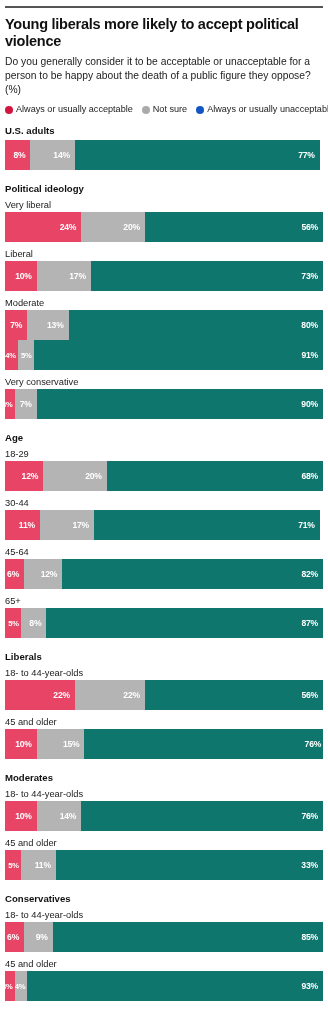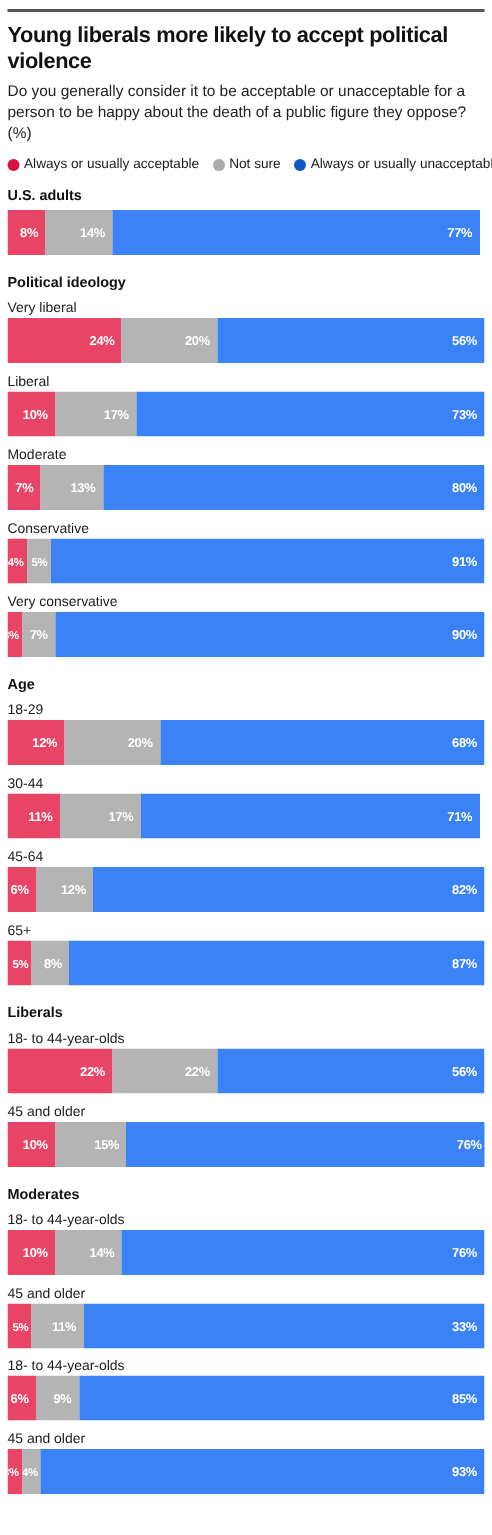--- a/index.html
+++ b/index.html
@@ -83,21 +83,21 @@
   }
   .seg {
     display: flex;
     align-items: center;
     justify-content: flex-end;
     overflow: hidden;
     position: relative;
   }
   .seg-acc { background: #e84465; }
   .seg-ns  { background: #b4b4b4; }
-  .seg-una { background: #3b82f6; }
+  .seg-una { background: #0f766e; }
   .seg span {
     font-size: 8.6px;
     font-weight: bold;
     color: #ffffff;
     padding-right: 5px;
     white-space: nowrap;
     letter-spacing: -0.2px;
   }
   .seg.narrow span { padding-right: 2px; font-size: 7.6px; }
 </style>
@@ -170,21 +170,20 @@
         <div class="seg seg-acc" style="flex: 0 0 7%;">
           <span>7%</span>
         </div>
         <div class="seg seg-ns" style="flex: 0 0 13%;">
           <span>13%</span>
         </div>
         <div class="seg seg-una" style="flex: 0 0 80%;">
           <span>80%</span>
         </div>
       </div>
-      <div class="row-label">Conservative</div>
       <div class="bar">
         <div class="seg seg-acc narrow" style="flex: 0 0 4%;">
           <span>4%</span>
         </div>
         <div class="seg seg-ns narrow" style="flex: 0 0 5%;">
           <span>5%</span>
         </div>
         <div class="seg seg-una" style="flex: 0 0 91%; padding-left: 44px;">
           <span>91%</span>
         </div>
@@ -293,20 +292,21 @@
         <div class="seg seg-acc narrow" style="flex: 0 0 5%;">
           <span>5%</span>
         </div>
         <div class="seg seg-ns" style="flex: 0 0 11%;">
           <span>11%</span>
         </div>
         <div class="seg seg-una" style="flex: 0 0 84%;">
           <span>33%</span>
         </div>
       </div>
+      <div class="section-head">Conservatives</div>
       <div class="row-label tight">18- to 44-year-olds</div>
       <div class="bar">
         <div class="seg seg-acc" style="flex: 0 0 6%;">
           <span>6%</span>
         </div>
         <div class="seg seg-ns" style="flex: 0 0 9%;">
           <span>9%</span>
         </div>
         <div class="seg seg-una" style="flex: 0 0 85%;">
           <span>85%</span>

